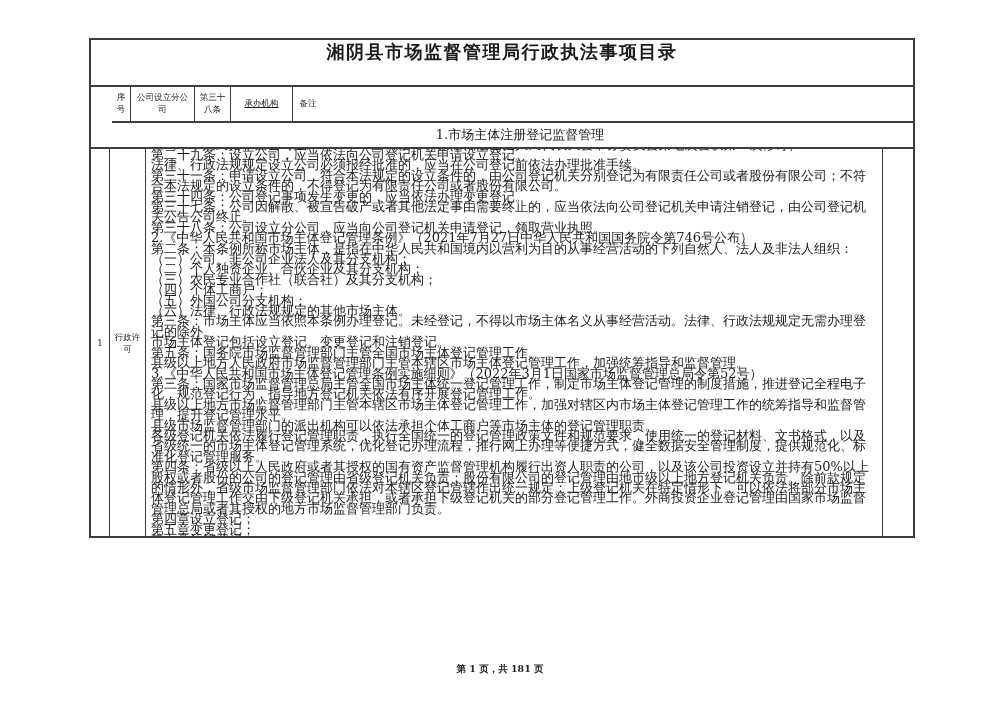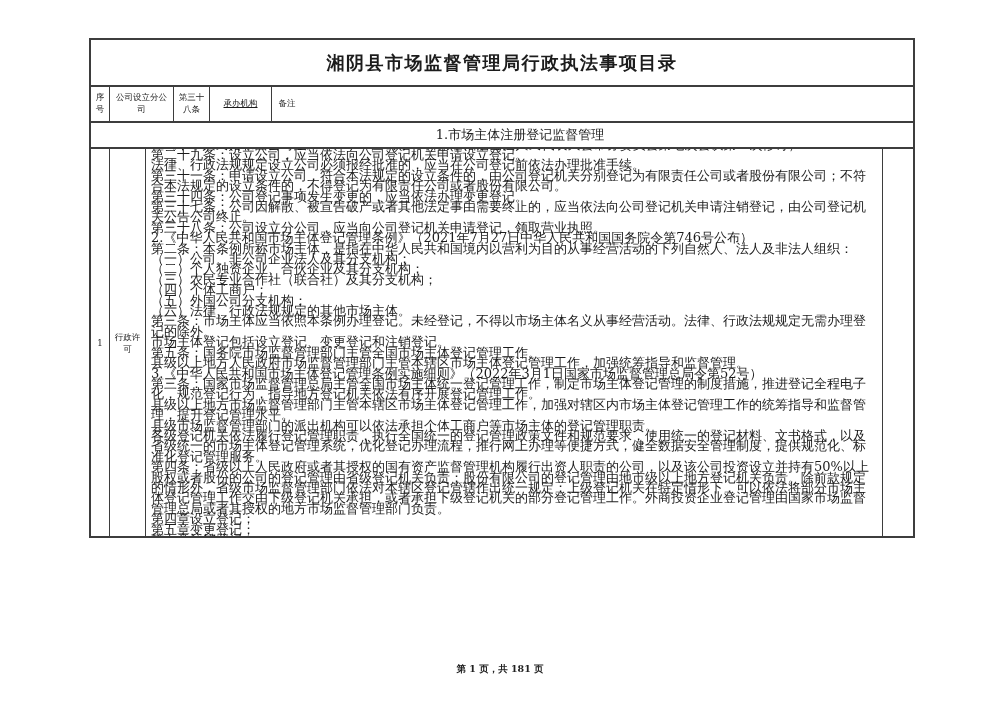--- a/index.html
+++ b/index.html
@@ -30,28 +30,28 @@
 
   .c-seq    { width: 19px; flex: 0 0 19px; }
   .c-name   { width: 64px; flex: 0 0 64px; }
   .c-cat    { width: 36px; flex: 0 0 36px; }
   .c-agency { width: 62px; flex: 0 0 62px; text-decoration: underline; }
   .c-basis  { flex: 1 1 auto; }
   .c-remark { width: 30px; flex: 0 0 30px; }
 
   .title-row {
     height: 47px;
-    display: flex; align-items: center; justify-content: center;
+    display: flex; justify-content: center;
   }
   .doc-title {
     font-size: 18px;
     font-weight: bold;
     letter-spacing: 1.5px;
   }
-  .header-row { height: 36px; font-size: 8.5px; }
+  .header-row { height: 36px; font-size: 8.5px; margin-left: 21px; }
   .header-row .cell { padding: 0 2px; }
   .section-row {
     height: 26px;
     display: flex; align-items: center; justify-content: center;
     font-size: 13px;
     padding-left: 36px;
   }
   .data-row { height: 387px; }
   .data-row .cell { font-size: 8.5px; line-height: 12px; padding: 0 2px; }
   .data-row .c-basis {

